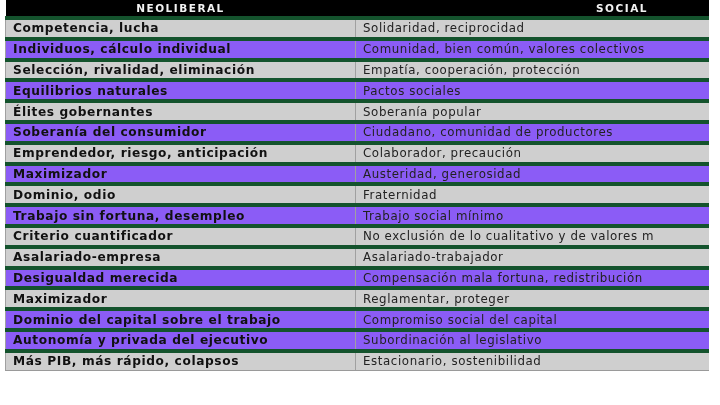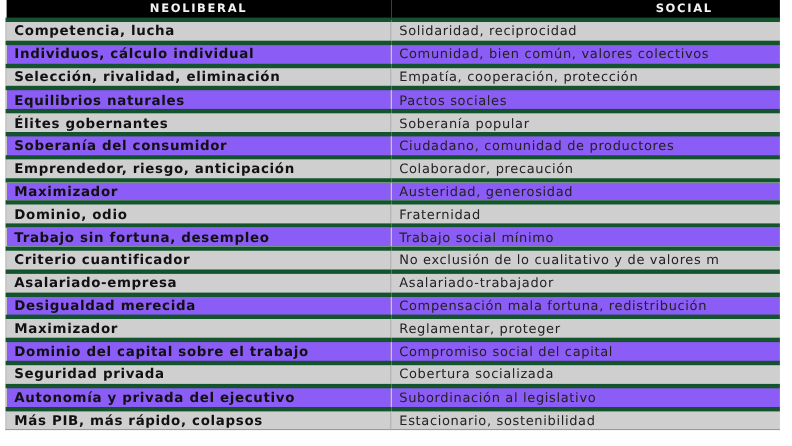--- a/index.html
+++ b/index.html
@@ -106,24 +106,20 @@
           <td class="right">Compensación mala fortuna, redistribución</td>
         </tr>
       <tr class="odd">
           <td class="left">Maximizador</td>
           <td class="right">Reglamentar, proteger</td>
         </tr>
       <tr class="even">
           <td class="left">Dominio del capital sobre el trabajo</td>
           <td class="right">Compromiso social del capital</td>
         </tr>
-      <tr class="odd">
-          <td class="left">Seguridad privada</td>
-          <td class="right">Cobertura socializada</td>
-        </tr>
       <tr class="even">
           <td class="left">Autonomía y privada del ejecutivo</td>
           <td class="right">Subordinación al legislativo</td>
         </tr>
       <tr class="odd">
           <td class="left">Más PIB, más rápido, colapsos</td>
           <td class="right">Estacionario, sostenibilidad</td>
         </tr>
     </tbody>
   </table>

